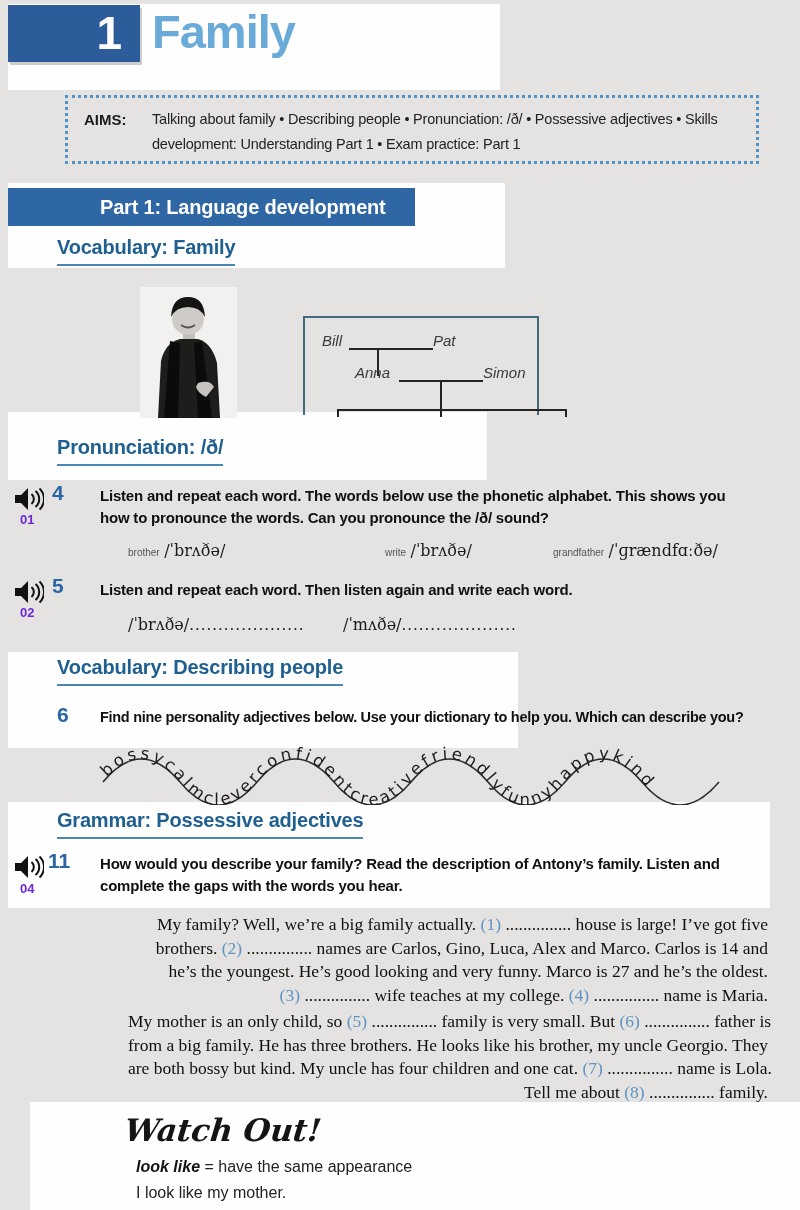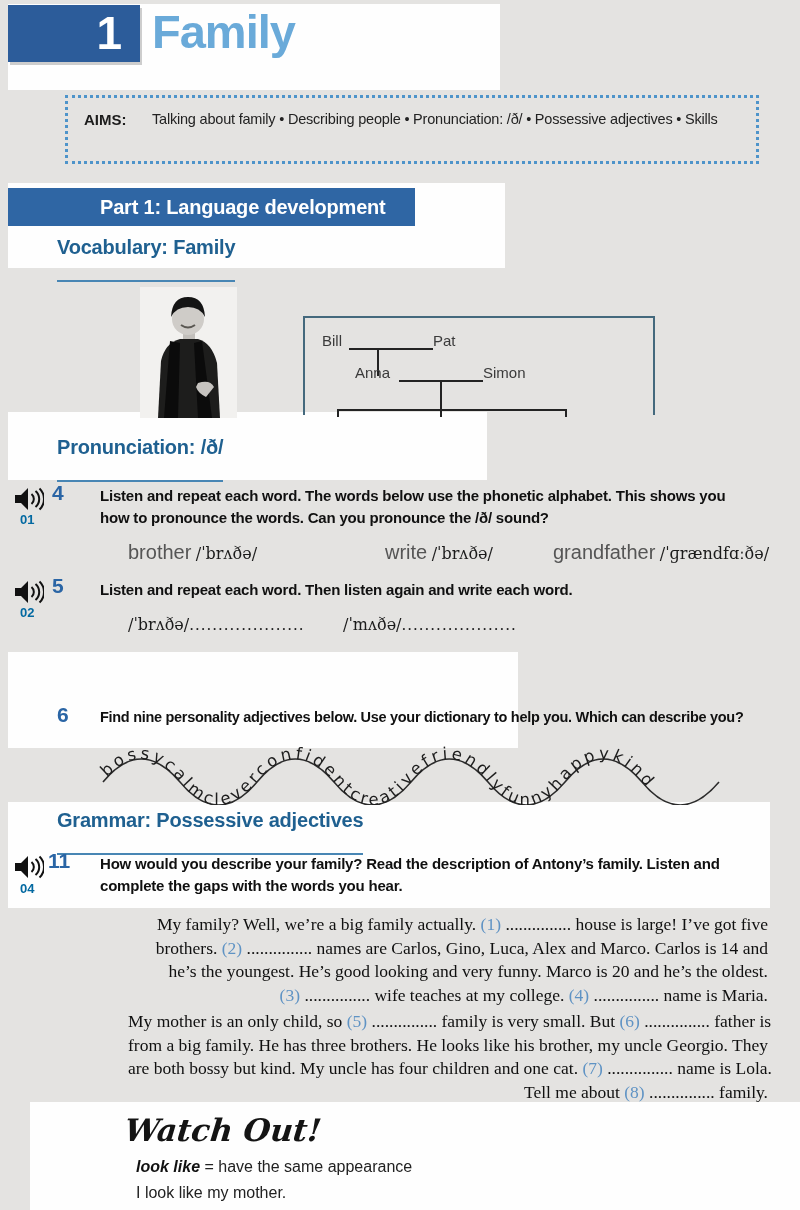--- a/index.html
+++ b/index.html
@@ -18,41 +18,41 @@
     text-align:right;line-height:56px;padding-right:18px;box-sizing:border-box;}
   .unittitle{position:absolute;left:152px;top:4px;font-size:47px;font-weight:bold;color:var(--unit-title);letter-spacing:-1px;}
   
   .aimsbox{position:absolute;left:65px;top:95px;width:688px;height:63px;border:3px dotted var(--dots);}
   .aimslabel{position:absolute;left:16px;top:13px;font-weight:bold;font-size:15px;color:#1c1c1c;}
   .aimsline{position:absolute;left:84px;font-size:14.5px;color:#222;letter-spacing:-0.2px;white-space:nowrap;}
   
   .banner{position:absolute;left:8px;top:188px;width:407px;height:38px;background:var(--banner);
     color:#fff;font-weight:bold;font-size:20px;line-height:38px;padding-left:92px;box-sizing:border-box;letter-spacing:-0.2px;}
   .h2{position:absolute;font-size:20px;font-weight:bold;color:var(--heading);letter-spacing:-0.2px;
-    border-bottom:2px solid var(--underline);padding-bottom:21px;}
+    border-bottom:2px solid var(--underline);padding-bottom:5px;}
   
   .exnum{position:absolute;font-size:21px;font-weight:bold;color:var(--exnum);}
-  .track{position:absolute;font-size:13px;font-weight:bold;color:#0369a1;}
+  .track{position:absolute;font-size:13px;font-weight:bold;color:#6d28d9;}
   .instr{position:absolute;font-size:15px;font-weight:bold;color:#101010;letter-spacing:-0.2px;line-height:22px;white-space:nowrap;}
-  .word{font-size:20px;color:#555;margin-top:34px;}
+  .word{font-size:10px;color:#555;margin-top:34px;}
   .ipa{font-family:"DejaVu Serif",serif;font-size:16px;color:#1b1b1b;}
   .blank{font-family:"DejaVu Serif",serif;font-size:15px;color:#1b1b1b;letter-spacing:1px;}
   
   .reading{position:absolute;left:128px;width:640px;font-family:"Liberation Serif",serif;
     font-size:17.5px;color:#101010;text-align:right;}
   .rline{line-height:23.5px;white-space:nowrap;}
   .gapnum{color:var(--gapnum);}
   
   .wo-title{position:absolute;left:125px;top:1112px;font-family:"DejaVu Serif",serif;
     font-style:italic;font-weight:bold;font-size:31px;color:#141414;transform:skewX(-6deg);}
   .wo-line{position:absolute;left:136px;font-size:16px;color:#222;}
   .b-i{font-weight:bold;font-style:italic;color:#111;}
   
-  .tree{position:absolute;left:303px;top:316px;width:352px;height:99px;
-    border:2px solid var(--treeborder);border-bottom:none;box-sizing:border-box;}
+  .tree{position:absolute;left:303px;top:316px;width:236px;height:99px;
+    border:2px solid var(--treeborder);border-bottom:none;box-sizing:border-box;font-style:italic;}
   .tname{position:absolute;font-size:15px;color:#3a3a3a;}
   .tline{position:absolute;background:#232323;}
   .snake text{font-family:"DejaVu Sans",sans-serif;font-size:16.5px;fill:#1d1d1d;}
 </style>
 </head>
 <body>
 
 <div class="page">
 
   <div class="patch" style="left:8px;top:4px;width:492px;height:86px"></div>
@@ -63,20 +63,21 @@
   <div class="patch" style="left:30px;top:1102px;width:770px;height:108px"></div>
 
   <div class="unitbox">
     <span>1</span>
   </div>
   <div class="unittitle">Family</div>
 
   <div class="aimsbox">
     <span class="aimslabel">AIMS:</span>
     <span class="aimsline" style="top:13px">Talking about family • Describing people • Pronunciation: /ð/ • Possessive adjectives • Skills</span>
+    <span class="aimsline" style="top:38px">development: Understanding Part 1 • Exam practice: Part 1</span>
   </div>
 
   <div class="banner">Part 1: Language development</div>
   <div class="h2" style="left:57px;top:236px">Vocabulary: Family</div>
 
   <svg class="abs" style="left:140px;top:287px" width="97" height="131" viewBox="0 0 97 131">
     <rect x="0" y="0" width="97" height="131" fill="#f2f1ef"></rect>
     <rect x="43" y="44" width="12" height="12" fill="#c2bfbb"></rect>
     <circle cx="48" cy="32" r="16" fill="#cfccc8"></circle>
     <path d="M31,30 Q32,10 48,10 Q64,10 65,30 Q60,20 48,20 Q36,20 31,30 Z" fill="#141414"></path>
@@ -140,20 +141,21 @@
   <div class="instr" style="left:100px;top:579px">
     <div>Listen and repeat each word. Then listen again and write each word.</div>
   </div>
   <div class="abs" style="left:128px;top:615px">
     <span class="ipa">/ˈbrʌðə/</span><span class="blank">....................</span>
   </div>
   <div class="abs" style="left:343px;top:615px">
     <span class="ipa">/ˈmʌðə/</span><span class="blank">....................</span>
   </div>
 
+  <div class="h2" style="left:57px;top:656px">Vocabulary: Describing people</div>
   <span class="exnum" style="left:57px;top:703px">6</span>
   <div class="instr" style="left:100px;top:706px;font-size:14.5px;letter-spacing:-0.3px">
     <div>Find nine personality adjectives below. Use your dictionary to help you. Which can describe you?</div>
   </div>
 
   <svg class="abs snake" style="left:85px;top:730px" width="645" height="75" viewBox="0 0 645 75">
     <path id="snakepath" d="M 18 52 q 38 -46 77 0 q 38 46 77 0 q 38 -46 77 0 q 38 46 77 0 q 38 -46 77 0 q 38 46 77 0 q 38 -46 77 0 q 38 46 77 0" fill="none" stroke="#2b2b2b" stroke-width="1.6"></path>
     <text letter-spacing="3.2">
       <textPath href="#snakepath" startOffset="6">bossycalmcleverconfidentcreativefriendlyfunnyhappykind</textPath>
     </text>
@@ -170,21 +172,21 @@
   <span class="exnum" style="left:48px;top:849px">11</span>
   <span class="track" style="left:20px;top:881px">04</span>
   <div class="instr" style="left:100px;top:853px">
     <div>How would you describe your family? Read the description of Antony’s family. Listen and</div>
     <div>complete the gaps with the words you hear.</div>
   </div>
 
   <div class="reading" style="top:913px">
       <div class="rline"><span>My family? Well, we’re a big family actually. </span><span class="gapnum">(1)</span><span> ............... house is large! I’ve got five</span></div>
       <div class="rline"><span>brothers. </span><span class="gapnum">(2)</span><span> ............... names are Carlos, Gino, Luca, Alex and Marco. Carlos is 14 and</span></div>
-      <div class="rline"><span>he’s the youngest. He’s good looking and very funny. Marco is 20 and he’s the oldest.</span></div>
+      <div class="rline"><span>he’s the youngest. He’s good looking and very funny. Marco is 27 and he’s the oldest.</span></div>
       <div class="rline"><span class="gapnum">(3)</span><span> ............... wife teaches at my college. </span><span class="gapnum">(4)</span><span> ............... name is Maria.</span></div>
     </div>
   <div class="reading" style="top:1010px">
       <div class="rline"><span>My mother is an only child, so </span><span class="gapnum">(5)</span><span> ............... family is very small. But </span><span class="gapnum">(6)</span><span> ............... father is</span></div>
       <div class="rline"><span>from a big family. He has three brothers. He looks like his brother, my uncle Georgio. They</span></div>
       <div class="rline"><span>are both bossy but kind. My uncle has four children and one cat. </span><span class="gapnum">(7)</span><span> ............... name is Lola.</span></div>
       <div class="rline"><span>Tell me about </span><span class="gapnum">(8)</span><span> ............... family.</span></div>
     </div>
 
   <div class="wo-title">Watch Out!</div>

